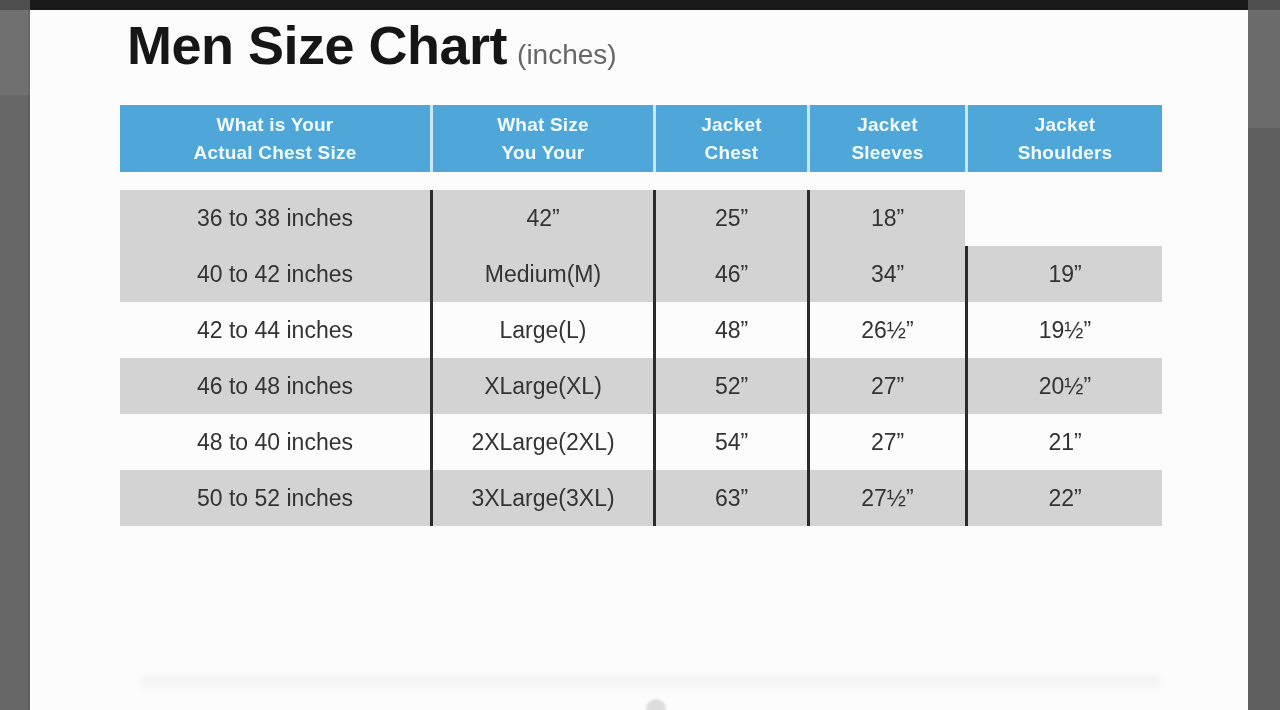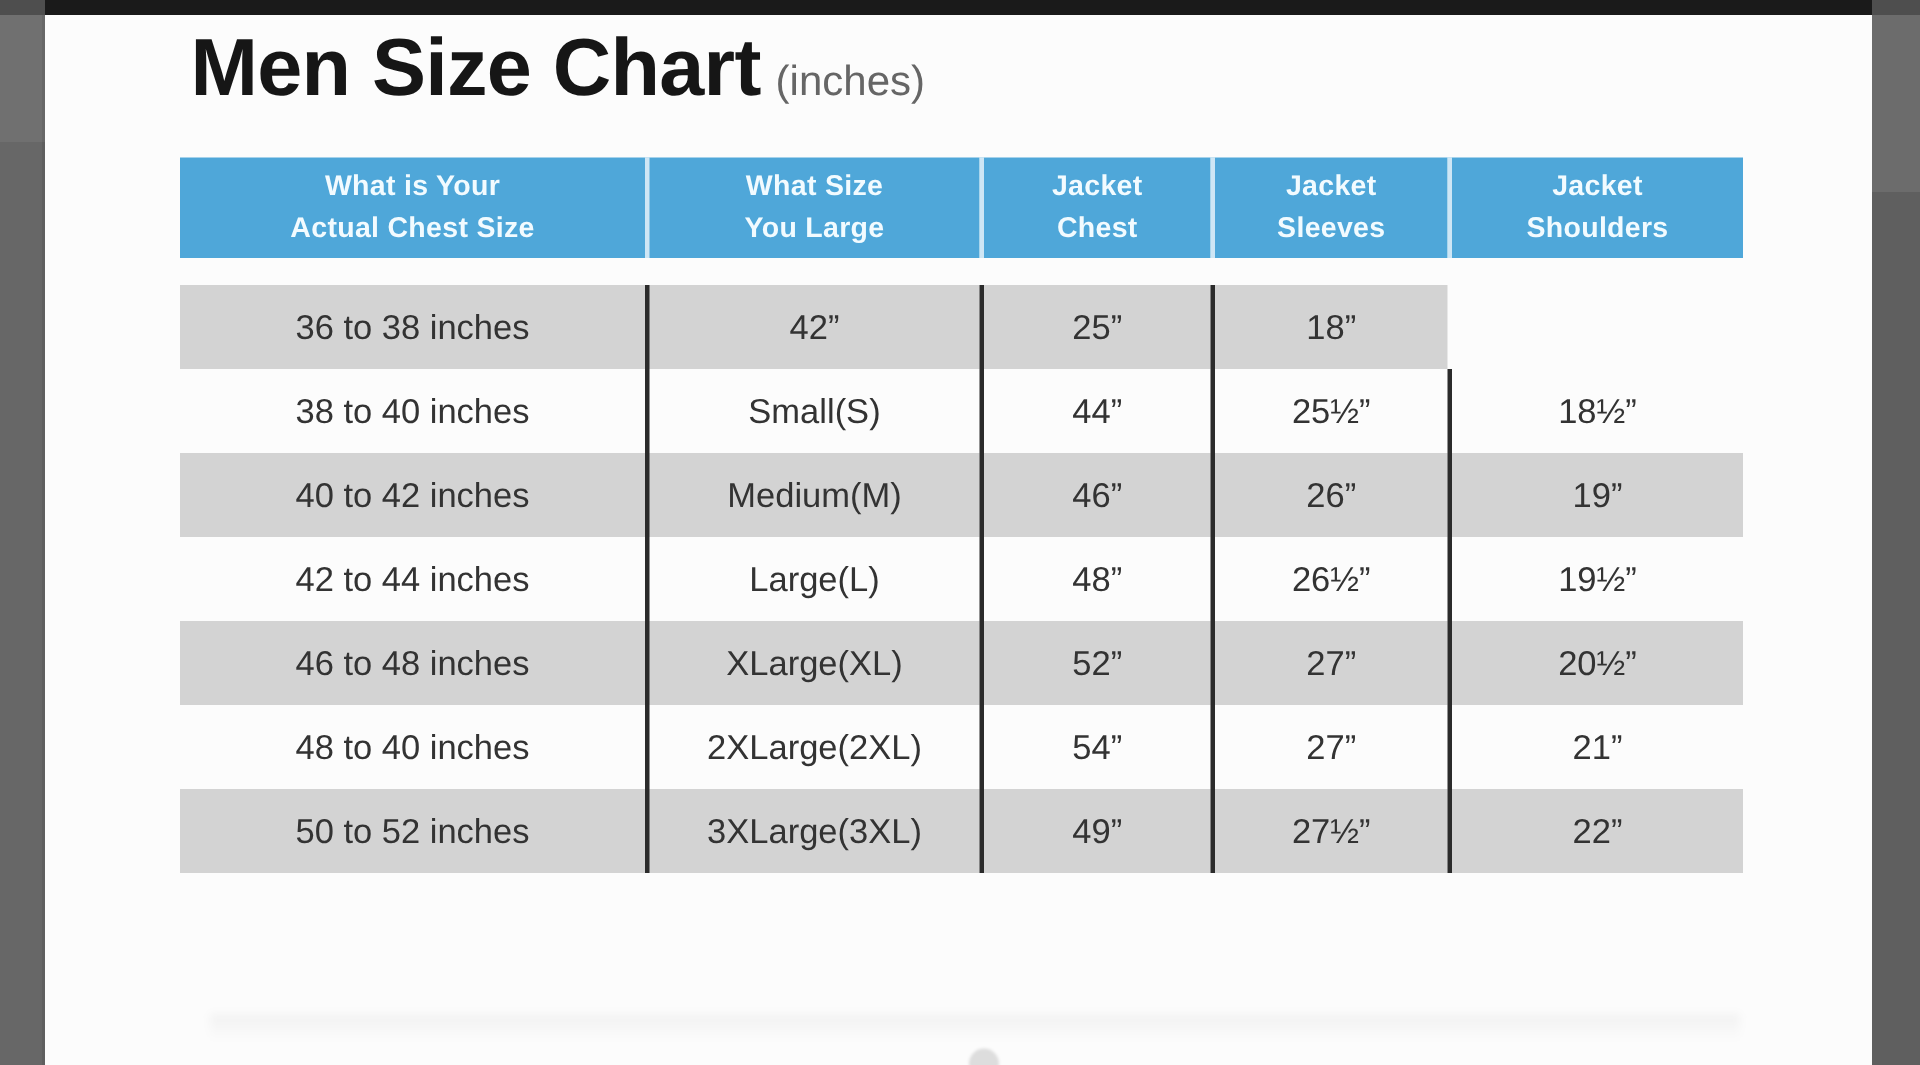--- a/index.html
+++ b/index.html
@@ -73,21 +73,21 @@
     <span class="title-main">Men Size Chart</span><span class="title-suffix">(inches)</span>
   </div>
 
   <div class="thead">
     <div class="hcell">
       <span>What is Your</span>
       <span>Actual Chest Size</span>
     </div>
     <div class="hcell">
       <span>What Size</span>
-      <span>You Large</span>
+      <span>You Your</span>
     </div>
     <div class="hcell">
       <span>Jacket</span>
       <span>Chest</span>
     </div>
     <div class="hcell">
       <span>Jacket</span>
       <span>Sleeves</span>
     </div>
     <div class="hcell">
@@ -96,32 +96,25 @@
     </div>
   </div>
 
   <div class="tbody">
       <div class="trow odd">
         <div class="tcell">36 to 38 inches</div>
         <div class="tcell">42”</div>
         <div class="tcell">25”</div>
         <div class="tcell">18”</div>
       </div>
-      <div class="trow even">
-        <div class="tcell">38 to 40 inches</div>
-        <div class="tcell">Small(S)</div>
-        <div class="tcell">44”</div>
-        <div class="tcell">25½”</div>
-        <div class="tcell">18½”</div>
-      </div>
       <div class="trow odd">
         <div class="tcell">40 to 42 inches</div>
         <div class="tcell">Medium(M)</div>
         <div class="tcell">46”</div>
-        <div class="tcell">26”</div>
+        <div class="tcell">34”</div>
         <div class="tcell">19”</div>
       </div>
       <div class="trow even">
         <div class="tcell">42 to 44 inches</div>
         <div class="tcell">Large(L)</div>
         <div class="tcell">48”</div>
         <div class="tcell">26½”</div>
         <div class="tcell">19½”</div>
       </div>
       <div class="trow odd">
@@ -134,21 +127,21 @@
       <div class="trow even">
         <div class="tcell">48 to 40 inches</div>
         <div class="tcell">2XLarge(2XL)</div>
         <div class="tcell">54”</div>
         <div class="tcell">27”</div>
         <div class="tcell">21”</div>
       </div>
       <div class="trow odd">
         <div class="tcell">50 to 52 inches</div>
         <div class="tcell">3XLarge(3XL)</div>
-        <div class="tcell">49”</div>
+        <div class="tcell">63”</div>
         <div class="tcell">27½”</div>
         <div class="tcell">22”</div>
       </div>
     </div>
 
   <div class="glare-band"></div>
   <div class="smudge"></div>
 
 </div>
 

